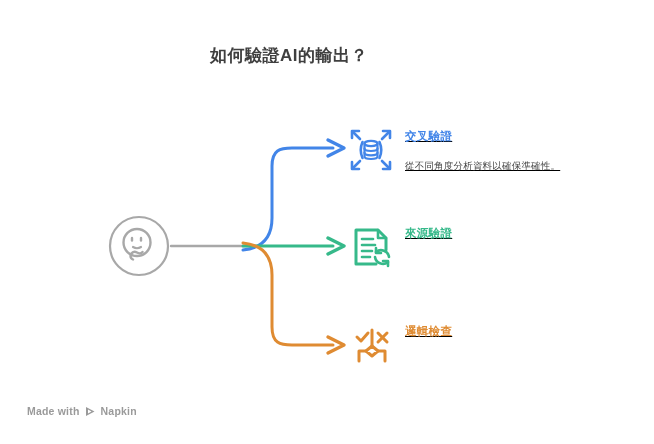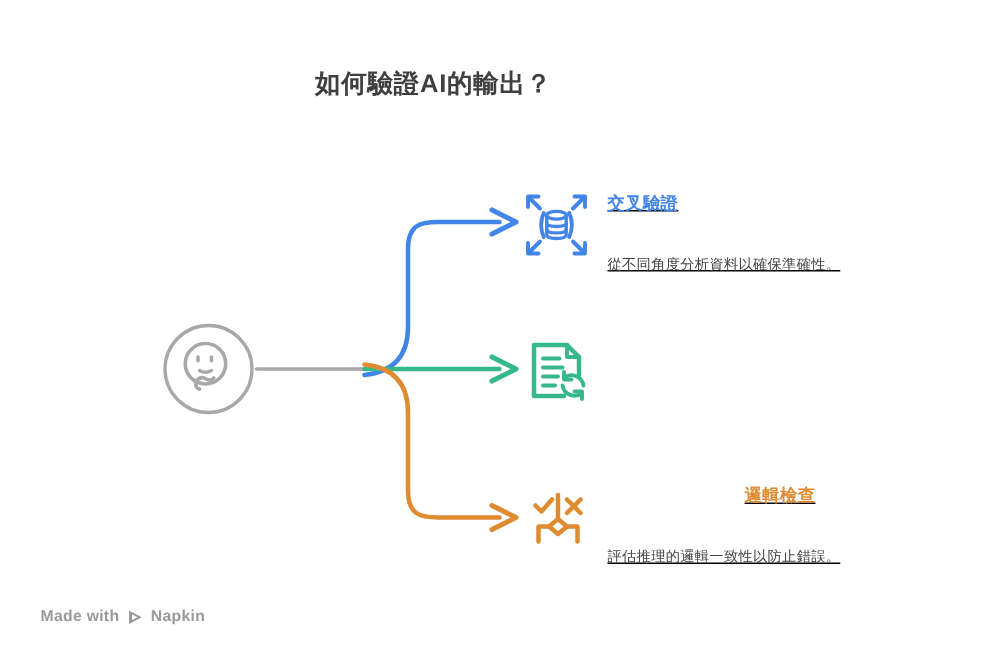--- a/index.html
+++ b/index.html
@@ -68,35 +68,35 @@
     text-decoration: underline;
   }
   .branch-heading {
     font-size: 11.5px;
     font-weight: bold;
     line-height: 15px;
     letter-spacing: 0.3px;
     white-space: nowrap;
   }
   .branch-body {
-    margin-top: 26px;
+    margin-top: 15px;
     font-size: 9.5px;
     line-height: 14px;
     color: #444444;
     letter-spacing: 0.2px;
     white-space: nowrap;
   }
 
   #branch-0 { top: 127px; }
   #branch-1 { top: 224px; }
   #branch-2 { top: 322px; }
 
   #branch-0 .branch-heading { color: #4285e8; }
   #branch-1 .branch-heading { color: #36b98a; }
-  #branch-2 .branch-heading { color: #df8b32; text-align: center; }
+  #branch-2 .branch-heading { color: #df8b32; }
 
   
   #watermark {
     position: absolute;
     left: 27px;
     top: 405px;
     display: flex;
     align-items: flex-end;
     gap: 5px;
     color: #9a9a9a;
@@ -193,20 +193,21 @@
 
       <g fill="none" stroke="#36b98a" stroke-width="2.6" stroke-linecap="round" stroke-linejoin="round">
         <path d="M 41 33 A 8 8 0 0 0 28 28"></path>
         <path d="M 27 33 A 8 8 0 0 0 40 38"></path>
         <path d="M 28 24 L 28 29 L 33 29"></path>
         <path d="M 40 42 L 40 37 L 35 37"></path>
       </g>
     </svg>
   </div>
   <div class="branch-text">
+    <div class="branch-heading">來源驗證</div>
   </div>
 </div>
 
 <div class="branch" id="branch-2">
   <div class="branch-icon">
     <svg viewBox="0 0 46 46" xmlns="http://www.w3.org/2000/svg">
       <g fill="none" stroke="#df8b32" stroke-width="3" stroke-linecap="round" stroke-linejoin="round">
 
         <path d="M 9 15 L 13 19 L 20 11"></path>
 
@@ -217,21 +218,20 @@
 
         <path d="M 24 24 L 30 29 L 24 34 L 18 29 Z"></path>
 
         <path d="M 18 29 L 11 29 L 11 39"></path>
         <path d="M 30 29 L 37 29 L 37 39"></path>
       </g>
     </svg>
   </div>
   <div class="branch-text">
     <div class="branch-heading">邏輯檢查</div>
-    <div class="branch-body">評估推理的邏輯一致性以防止錯誤。</div>
   </div>
 </div>
 
 <div id="watermark">
   <span>Made with</span>
   <span class="wm-logo">
     <svg viewBox="0 0 11 11" xmlns="http://www.w3.org/2000/svg">
       <path d="M 1 1 L 9.5 5.5 L 1 10 Z" fill="#9a9a9a"></path>
       <path d="M 3 3.5 L 6.5 5.5 L 3 7.5 Z" fill="#ffffff"></path>
     </svg>

